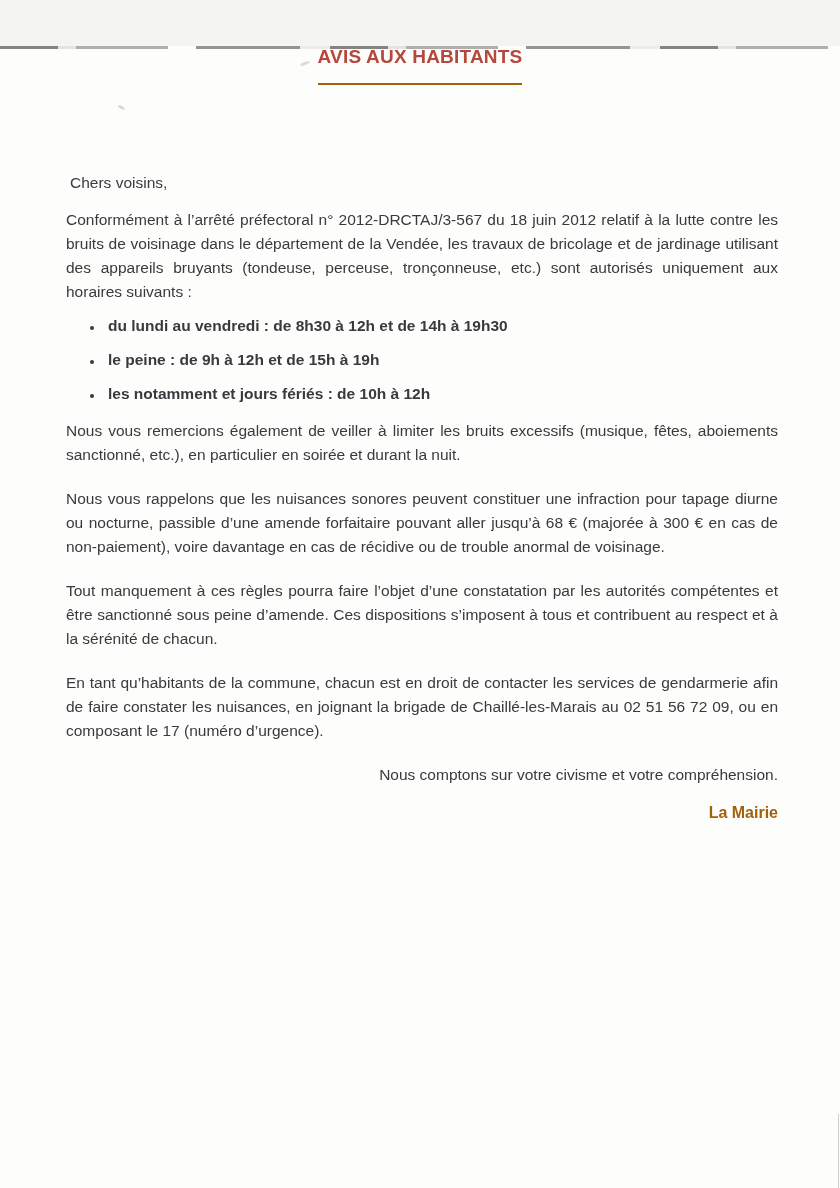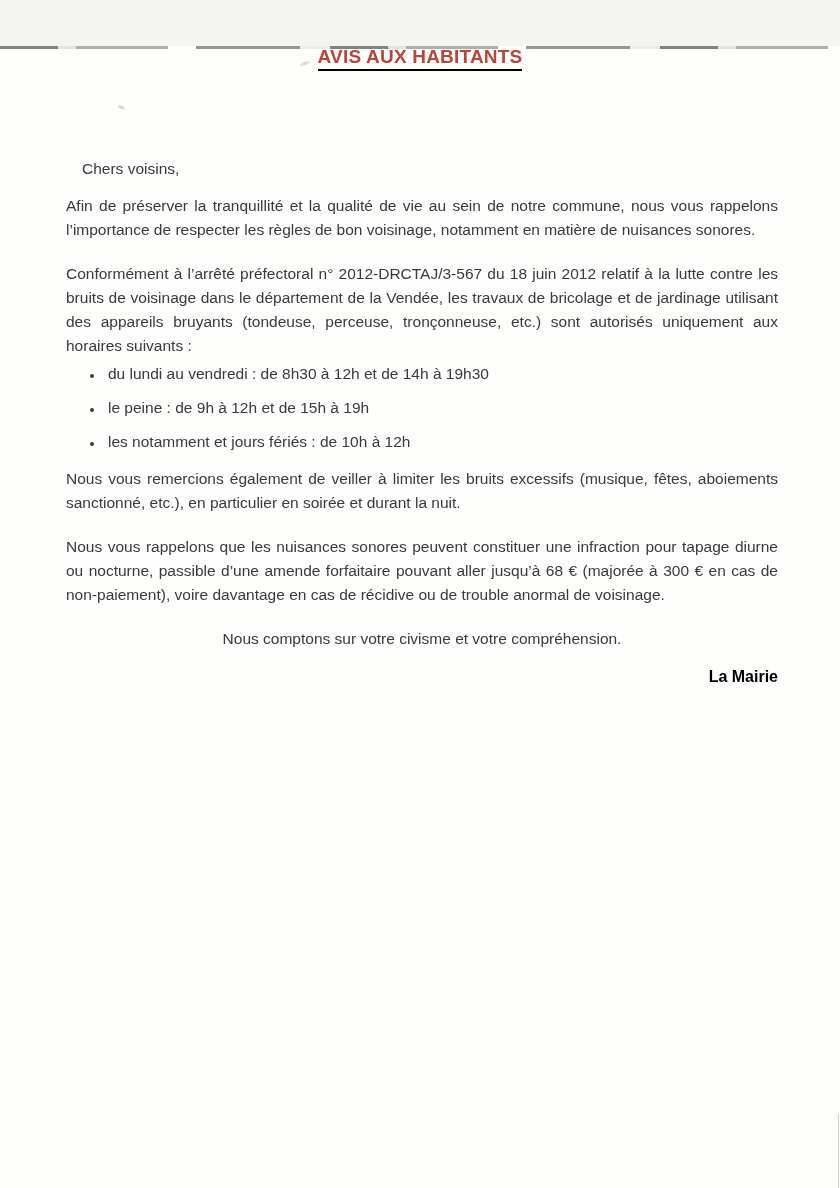--- a/index.html
+++ b/index.html
@@ -60,95 +60,97 @@
   .doc-title {
     margin: 46px 0 0 0;
     text-align: center;
     font-size: 19px;
     font-weight: bold;
     letter-spacing: .2px;
     color: #b5473c;
   }
   .doc-title .underlined {
     display: inline-block;
-    border-bottom: 2px solid #000000;
-    padding-bottom: 1px;
+    border-bottom: 2px solid #a16207;
+    padding-bottom: 15px;
   }
   .content {
     padding: 0 62px 0 66px;
     font-size: 15.5px;
     line-height: 24px;
   }
   .salutation {
-    margin: 86px 0 0 16px;
+    margin: 86px 0 0 4px;
     text-align: left;
   }
   .para {
     margin: 13px 0 0 0;
     text-align: justify;
   }
   .para + .para { margin-top: 20px; }
   .schedule-list {
-    margin: 4px 0 0 0;
+    margin: 10px 0 0 0;
     padding-left: 38px;
     list-style: disc;
+    font-weight: bold;
   }
   .schedule-list li {
     margin: 0 0 10px 0;
     padding-left: 4px;
     text-align: left;
   }
   .schedule-list li::marker {
     color: #3a3a3e;
     font-size: 12px;
   }
   .closing {
     margin-top: 9px;
-    text-align: center;
+    text-align: right;
   }
   .signature {
     margin: 14px 0 0 0;
     text-align: right;
     font-weight: bold;
     font-size: 16px;
-    color: #000000;
+    color: #a16207;
   }
 </style>
 </head>
 <body>
 
 <div class="page">
 
   <div class="scan-edge-top"></div>
   <div class="scan-smudge-1"></div>
   <div class="scan-smudge-2"></div>
 
   <h1 class="doc-title">
     <span class="underlined">AVIS AUX HABITANTS</span>
   </h1>
 
   <div class="content">
 
     <p class="salutation">Chers voisins,</p>
 
-    <p class="para">Afin de préserver la tranquillité et la qualité de vie au sein de notre commune, nous vous rappelons l’importance de respecter les règles de bon voisinage, notamment en matière de nuisances sonores.</p>
 
     <p class="para">Conformément à l’arrêté préfectoral n° 2012-DRCTAJ/3-567 du 18 juin 2012 relatif à la lutte contre les bruits de voisinage dans le département de la Vendée, les travaux de bricolage et de jardinage utilisant des appareils bruyants (tondeuse, perceuse, tronçonneuse, etc.) sont autorisés uniquement aux horaires suivants :</p>
 
     <ul class="schedule-list">
       <li>du lundi au vendredi : de 8h30 à 12h et de 14h à 19h30</li>
       <li>le peine : de 9h à 12h et de 15h à 19h</li>
       <li>les notamment et jours fériés : de 10h à 12h</li>
     </ul>
 
     <p class="para">Nous vous remercions également de veiller à limiter les bruits excessifs (musique, fêtes, aboiements sanctionné, etc.), en particulier en soirée et durant la nuit.</p>
 
     <p class="para">Nous vous rappelons que les nuisances sonores peuvent constituer une infraction pour tapage diurne ou nocturne, passible d’une amende forfaitaire pouvant aller jusqu’à 68 € (majorée à 300 € en cas de non-paiement), voire davantage en cas de récidive ou de trouble anormal de voisinage.</p>
 
+    <p class="para">Tout manquement à ces règles pourra faire l’objet d’une constatation par les autorités compétentes et être sanctionné sous peine d’amende. Ces dispositions s’imposent à tous et contribuent au respect et à la sérénité de chacun.</p>
 
+    <p class="para">En tant qu’habitants de la commune, chacun est en droit de contacter les services de gendarmerie afin de faire constater les nuisances, en joignant la brigade de Chaillé-les-Marais au 02 51 56 72 09, ou en composant le 17 (numéro d’urgence).</p>
 
     <p class="para closing">Nous comptons sur votre civisme et votre compréhension.</p>
 
     <p class="signature">La Mairie</p>
 
   </div>
 
   <div class="scan-edge-right"></div>
 </div>
 

